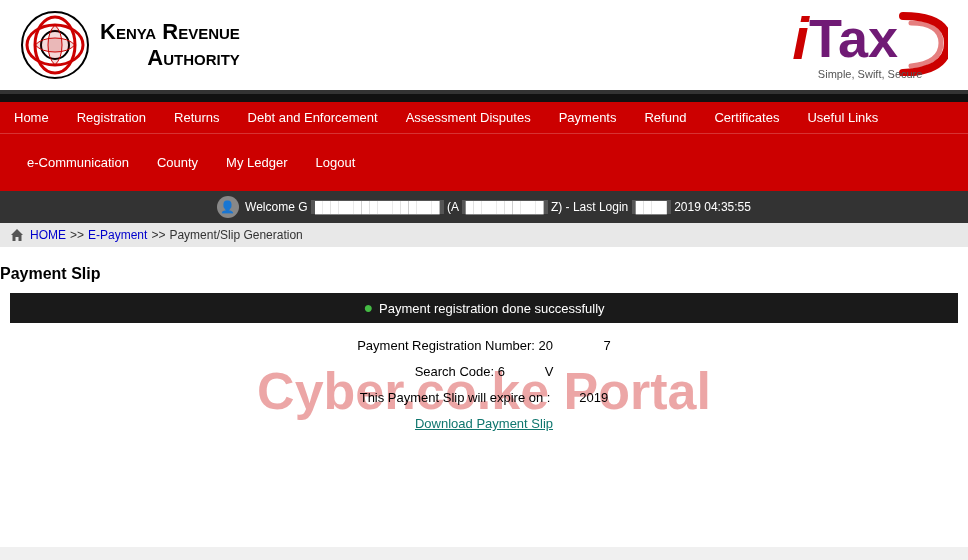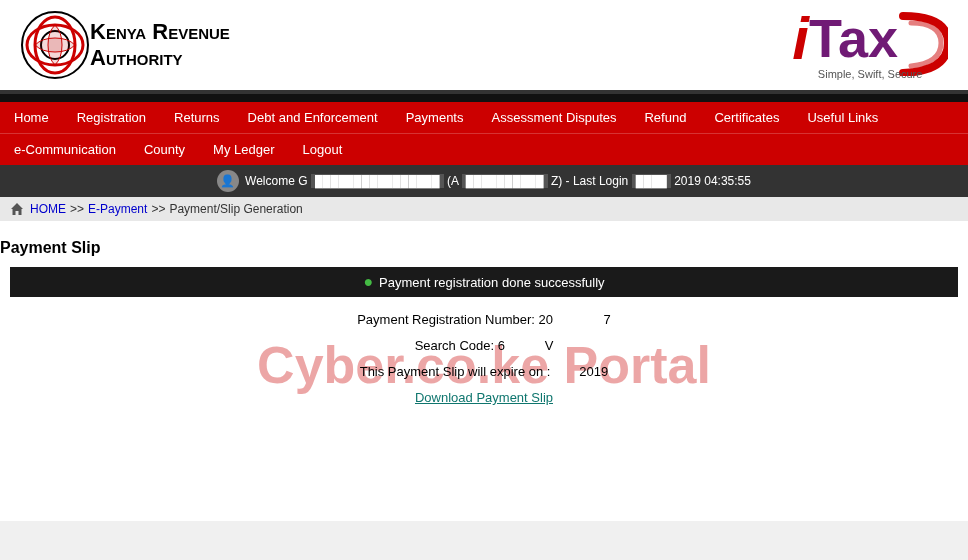--- a/index.html
+++ b/index.html
@@ -10,20 +10,22 @@
       background: #fff;
       display: flex;
       align-items: center;
       justify-content: space-between;
       padding: 10px 20px;
       border-bottom: 4px solid #333;
     }
     .kra-logo {
       display: flex;
       align-items: center;
+      gap: 10px;
+      text-align: right;
     }
     .kra-emblem {
       width: 70px;
       height: 70px;
     }
     .kra-text {
       font-size: 22px;
       font-weight: bold;
       color: #000;
       line-height: 1.2;
@@ -52,21 +54,21 @@
       text-decoration: none;
       padding: 8px 14px;
       display: inline-block;
       font-size: 13px;
       white-space: nowrap;
     }
     .nav-bottom {
       background: #cc0000;
       display: flex;
       align-items: center;
-      padding: 0;
+      padding: 13px;
       border-top: 1px solid rgba(255,255,255,0.2);
     }
 
     
     .welcome-bar {
       background: #333;
       color: #fff;
       text-align: center;
       padding: 5px 10px;
       font-size: 12px;
@@ -211,22 +213,22 @@
   </div>
 </div>
 
 <div class="black-bar"></div>
 
 <div class="nav-top">
   <a href="#">Home</a>
   <a href="#">Registration</a>
   <a href="#">Returns</a>
   <a href="#">Debt and Enforcement</a>
+  <a href="#">Assessment Disputes</a>
   <a href="#">Payments</a>
-  <a href="#">Assessment Disputes</a>
   <a href="#">Refund</a>
   <a href="#">Certificates</a>
   <a href="#">Useful Links</a>
 </div>
 
 <div class="nav-bottom">
   <a href="#">e-Communication</a>
   <a href="#">County</a>
   <a href="#">My Ledger</a>
   <a href="#">Logout</a>

